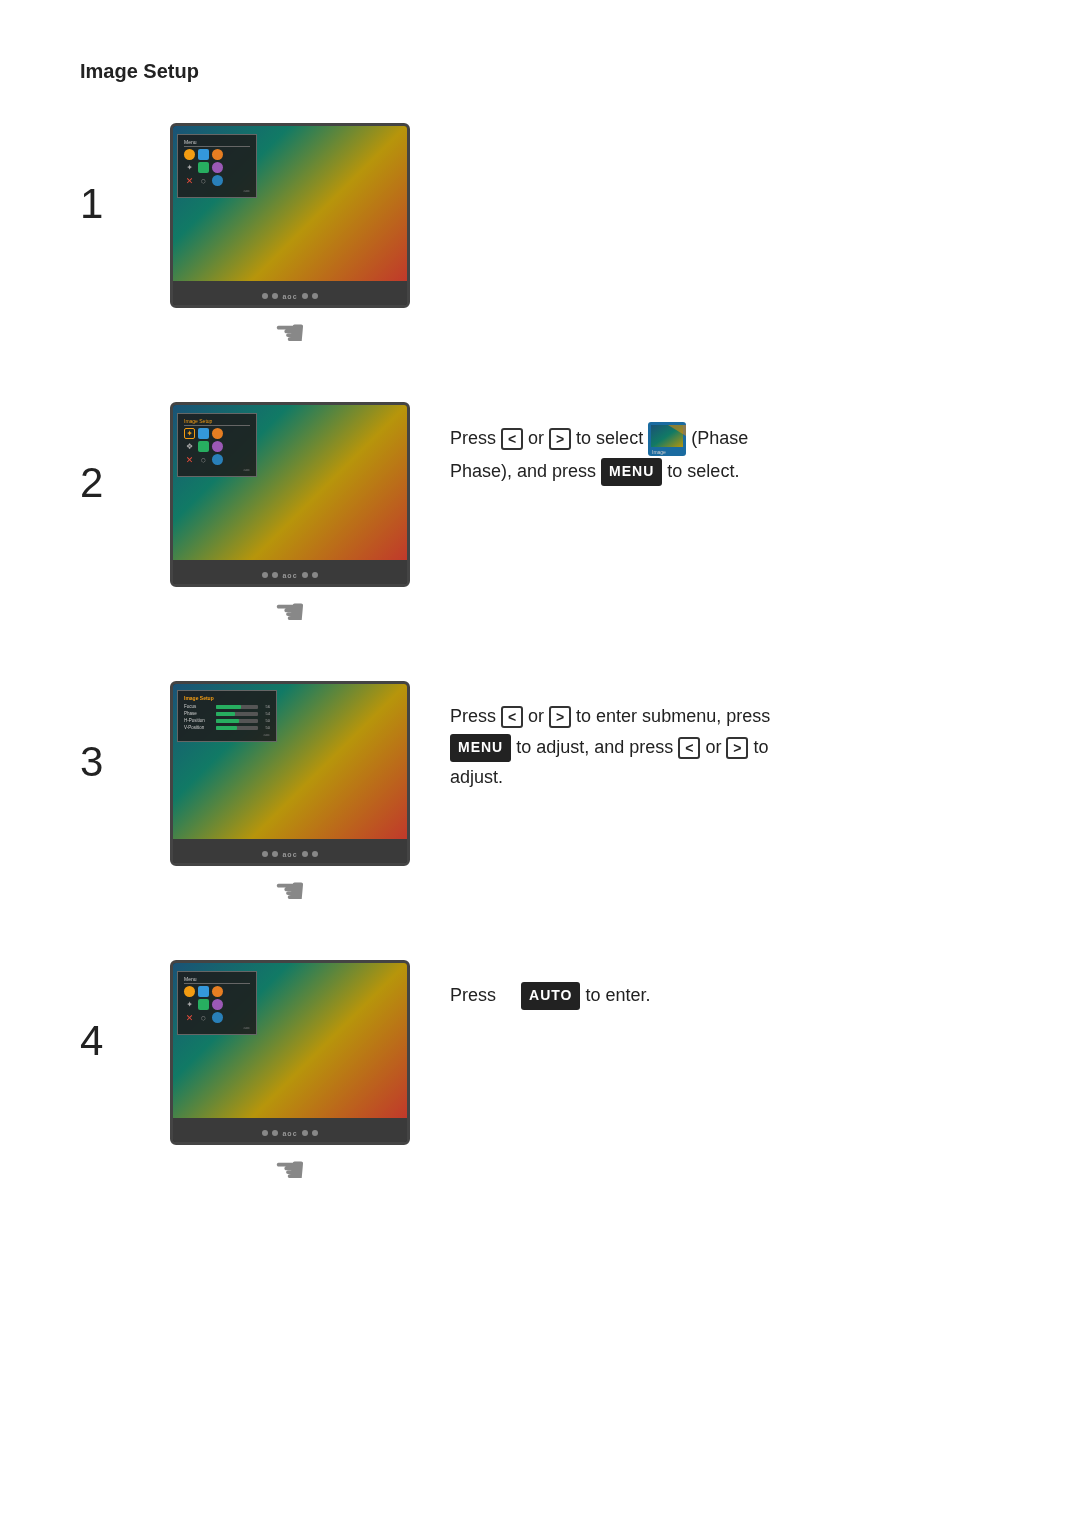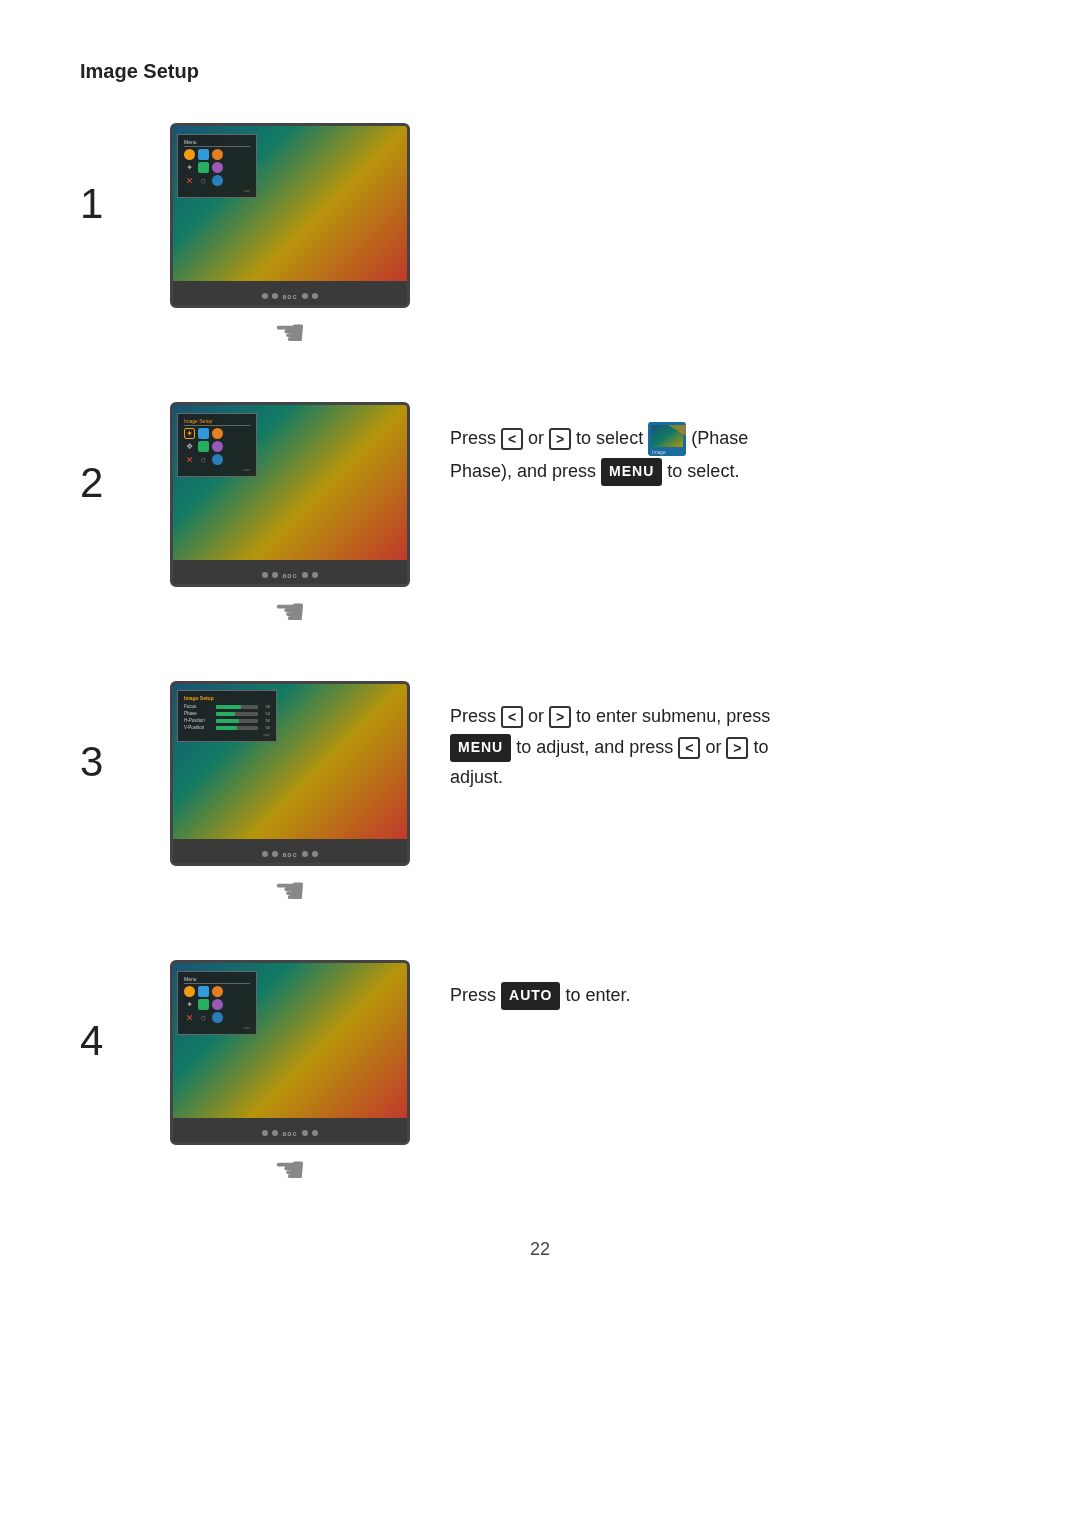--- a/index.html
+++ b/index.html
@@ -153,20 +153,21 @@
     .kbd-auto {
       display: inline-block;
       background: #222;
       color: #fff;
       font-weight: bold;
       font-size: 14px;
       padding: 2px 8px;
       border-radius: 3px;
       letter-spacing: 1px;
       vertical-align: middle;
+      margin-left: 20px;
     }
 
     .arrow-btn {
       display: inline-block;
       border: 2px solid #333;
       border-radius: 3px;
       width: 22px;
       height: 22px;
       line-height: 18px;
       text-align: center;
@@ -438,15 +439,14 @@
       </div>
       <div class="hand-icon">☚</div>
     </div>
     <div class="step-description">
       <span>Press</span>
       <span class="kbd-auto">AUTO</span>
       <span>to enter.</span>
     </div>
   </div>
 
-  <div class="page-num">22</div>
 
 </div>
 
 </body></html>

